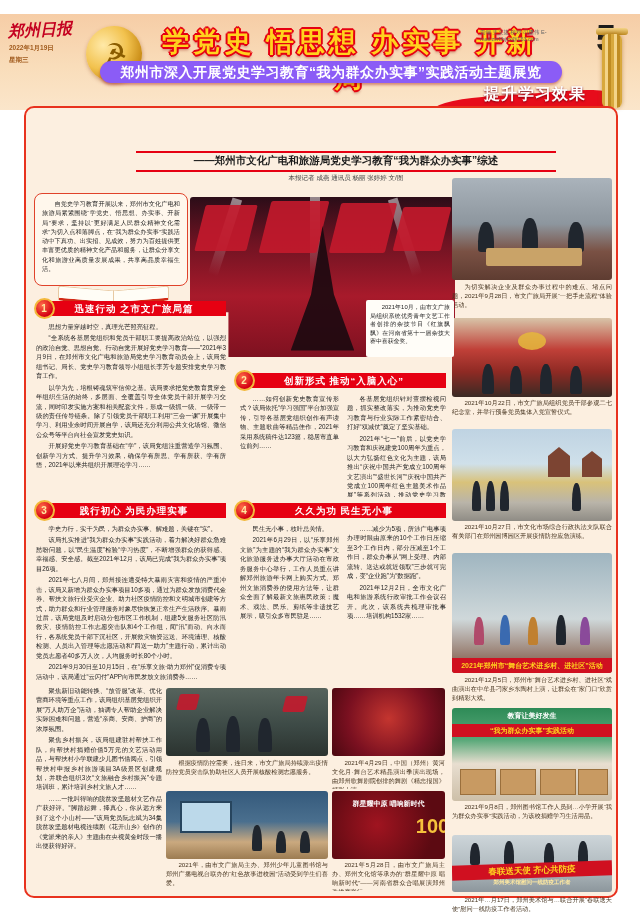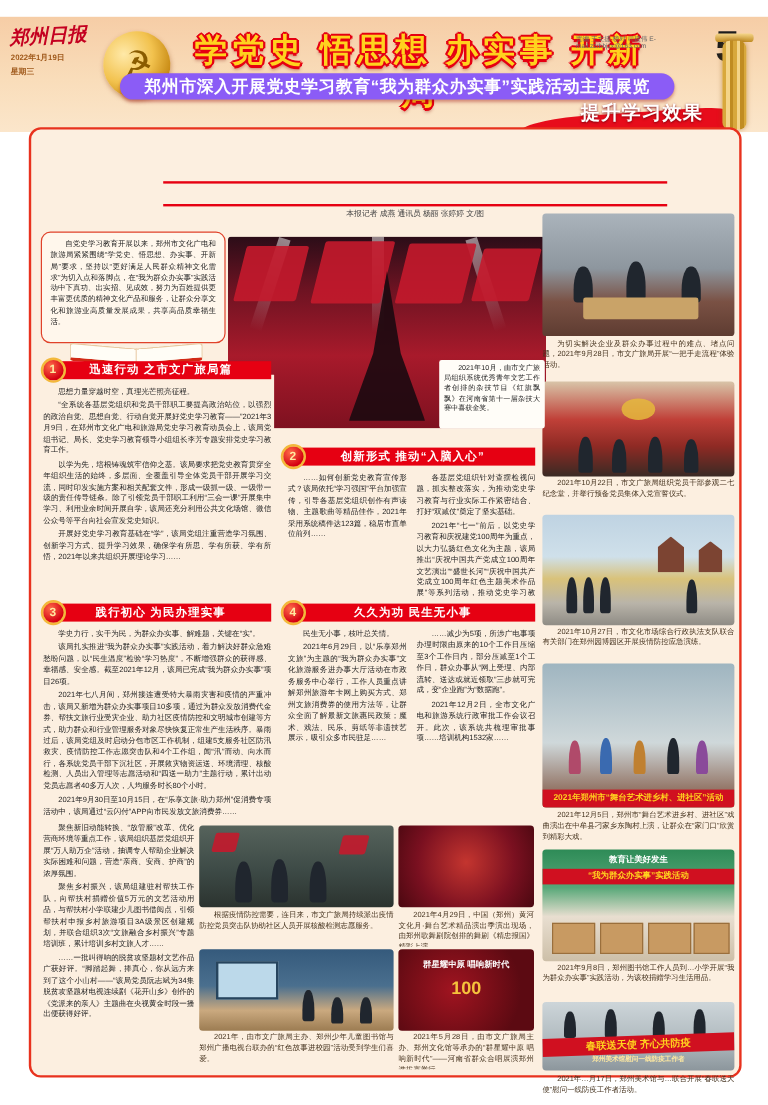--- a/index.html
+++ b/index.html
@@ -101,20 +101,21 @@
   <div class="ribbon">郑州市深入开展党史学习教育“我为群众办实事”实践活动主题展览</div>
   <div class="series">提升学习效果</div>
   <div class="editorline">责编 王文捷 校对 司建伟 E-mail:zzrbbjzx@163.com</div>
   <div class="pagenum">5</div>
   <div class="statuecap"></div>
   <div class="statue"></div>
 
   <div class="frame"></div>
 
   <div class="rule" style="left:136px;top:151px;width:420px;"></div>
+  <div class="subtitle">——郑州市文化广电和旅游局党史学习教育“我为群众办实事”综述</div>
   <div class="rule" style="left:136px;top:170px;width:420px;"></div>
   <div class="byline">本报记者 成燕 通讯员 杨丽 张婷婷 文/图</div>
 
   <div class="introbox">自党史学习教育开展以来，郑州市文化广电和旅游局紧紧围绕“学党史、悟思想、办实事、开新局”要求，坚持以“更好满足人民群众精神文化需求”为切入点和落脚点，在“我为群众办实事”实践活动中下真功、出实招、见成效，努力为百姓提供更丰富更优质的精神文化产品和服务，让群众分享文化和旅游业高质量发展成果，共享高品质幸福生活。</div>
   <div class="book">
     <div class="pg pl"></div>
     <div class="pg pr"></div>
   </div>
 
   <div class="ph mainphoto" style="left:190px;top:197px;width:265px;height:160px;">
@@ -193,21 +194,21 @@
   <div class="cap" style="left:332px;top:759px;width:113px;height:30px;">2021年4月29日，中国（郑州）黄河文化月·舞台艺术精品演出季演出现场，由郑州歌舞剧院创排的舞剧《精忠报国》精彩上演。</div>
 
   <div class="ph" style="left:166px;top:791px;width:162px;height:68px;background:linear-gradient(180deg,#355a7c 0%,#4a6f8e 45%,#caa97f 75%,#9c7c52 100%);">
     <div style="position:absolute;left:14px;top:10px;width:48px;height:28px;background:#bcd9ea;border:2px solid #27455e;"></div>
     <div class="fig" style="left:86px;top:34px;width:10px;height:26px;"></div>
     <div class="fig" style="left:110px;top:40px;width:10px;height:22px;"></div>
     <div class="fig" style="left:134px;top:40px;width:10px;height:22px;"></div>
   </div>
   <div class="ph" style="left:332px;top:791px;width:113px;height:68px;background:radial-gradient(circle at 40% 50%,#a01420 0%,#5c0a12 75%);">
     <div class="ph-band" style="top:8px;font-size:7px;color:#ffffff;">群星耀中原 唱响新时代</div>
-    <div class="ph-band" style="top:24px;font-size:15px;color:#f5c23c;">100</div>
+    <div class="ph-band" style="top:24px;font-size:20px;color:#f5c23c;margin-left:44px;">100</div>
   </div>
   <div class="cap" style="left:166px;top:861px;width:162px;height:30px;">2021年，由市文广旅局主办、郑州少年儿童图书馆与郑州广播电视台联办的“红色故事进校园”活动受到学生们喜爱。</div>
   <div class="cap" style="left:332px;top:861px;width:113px;height:30px;">2021年5月28日，由市文广旅局主办、郑州文化馆等承办的“群星耀中原 唱响新时代”——河南省群众合唱展演郑州选拔赛举行。</div>
 
   <div class="ph" style="left:452px;top:178px;width:160px;height:102px;background:linear-gradient(180deg,#aab3bb 0%,#8d969e 45%,#7a5144 72%,#5e3c31 100%);">
     <div class="fig" style="left:26px;top:44px;width:16px;height:30px;"></div>
     <div class="fig" style="left:70px;top:40px;width:16px;height:32px;"></div>
     <div class="fig" style="left:116px;top:44px;width:16px;height:30px;"></div>
     <div style="position:absolute;left:34px;top:70px;width:96px;height:18px;background:#c9a368;border-radius:2px;"></div>
   </div>

